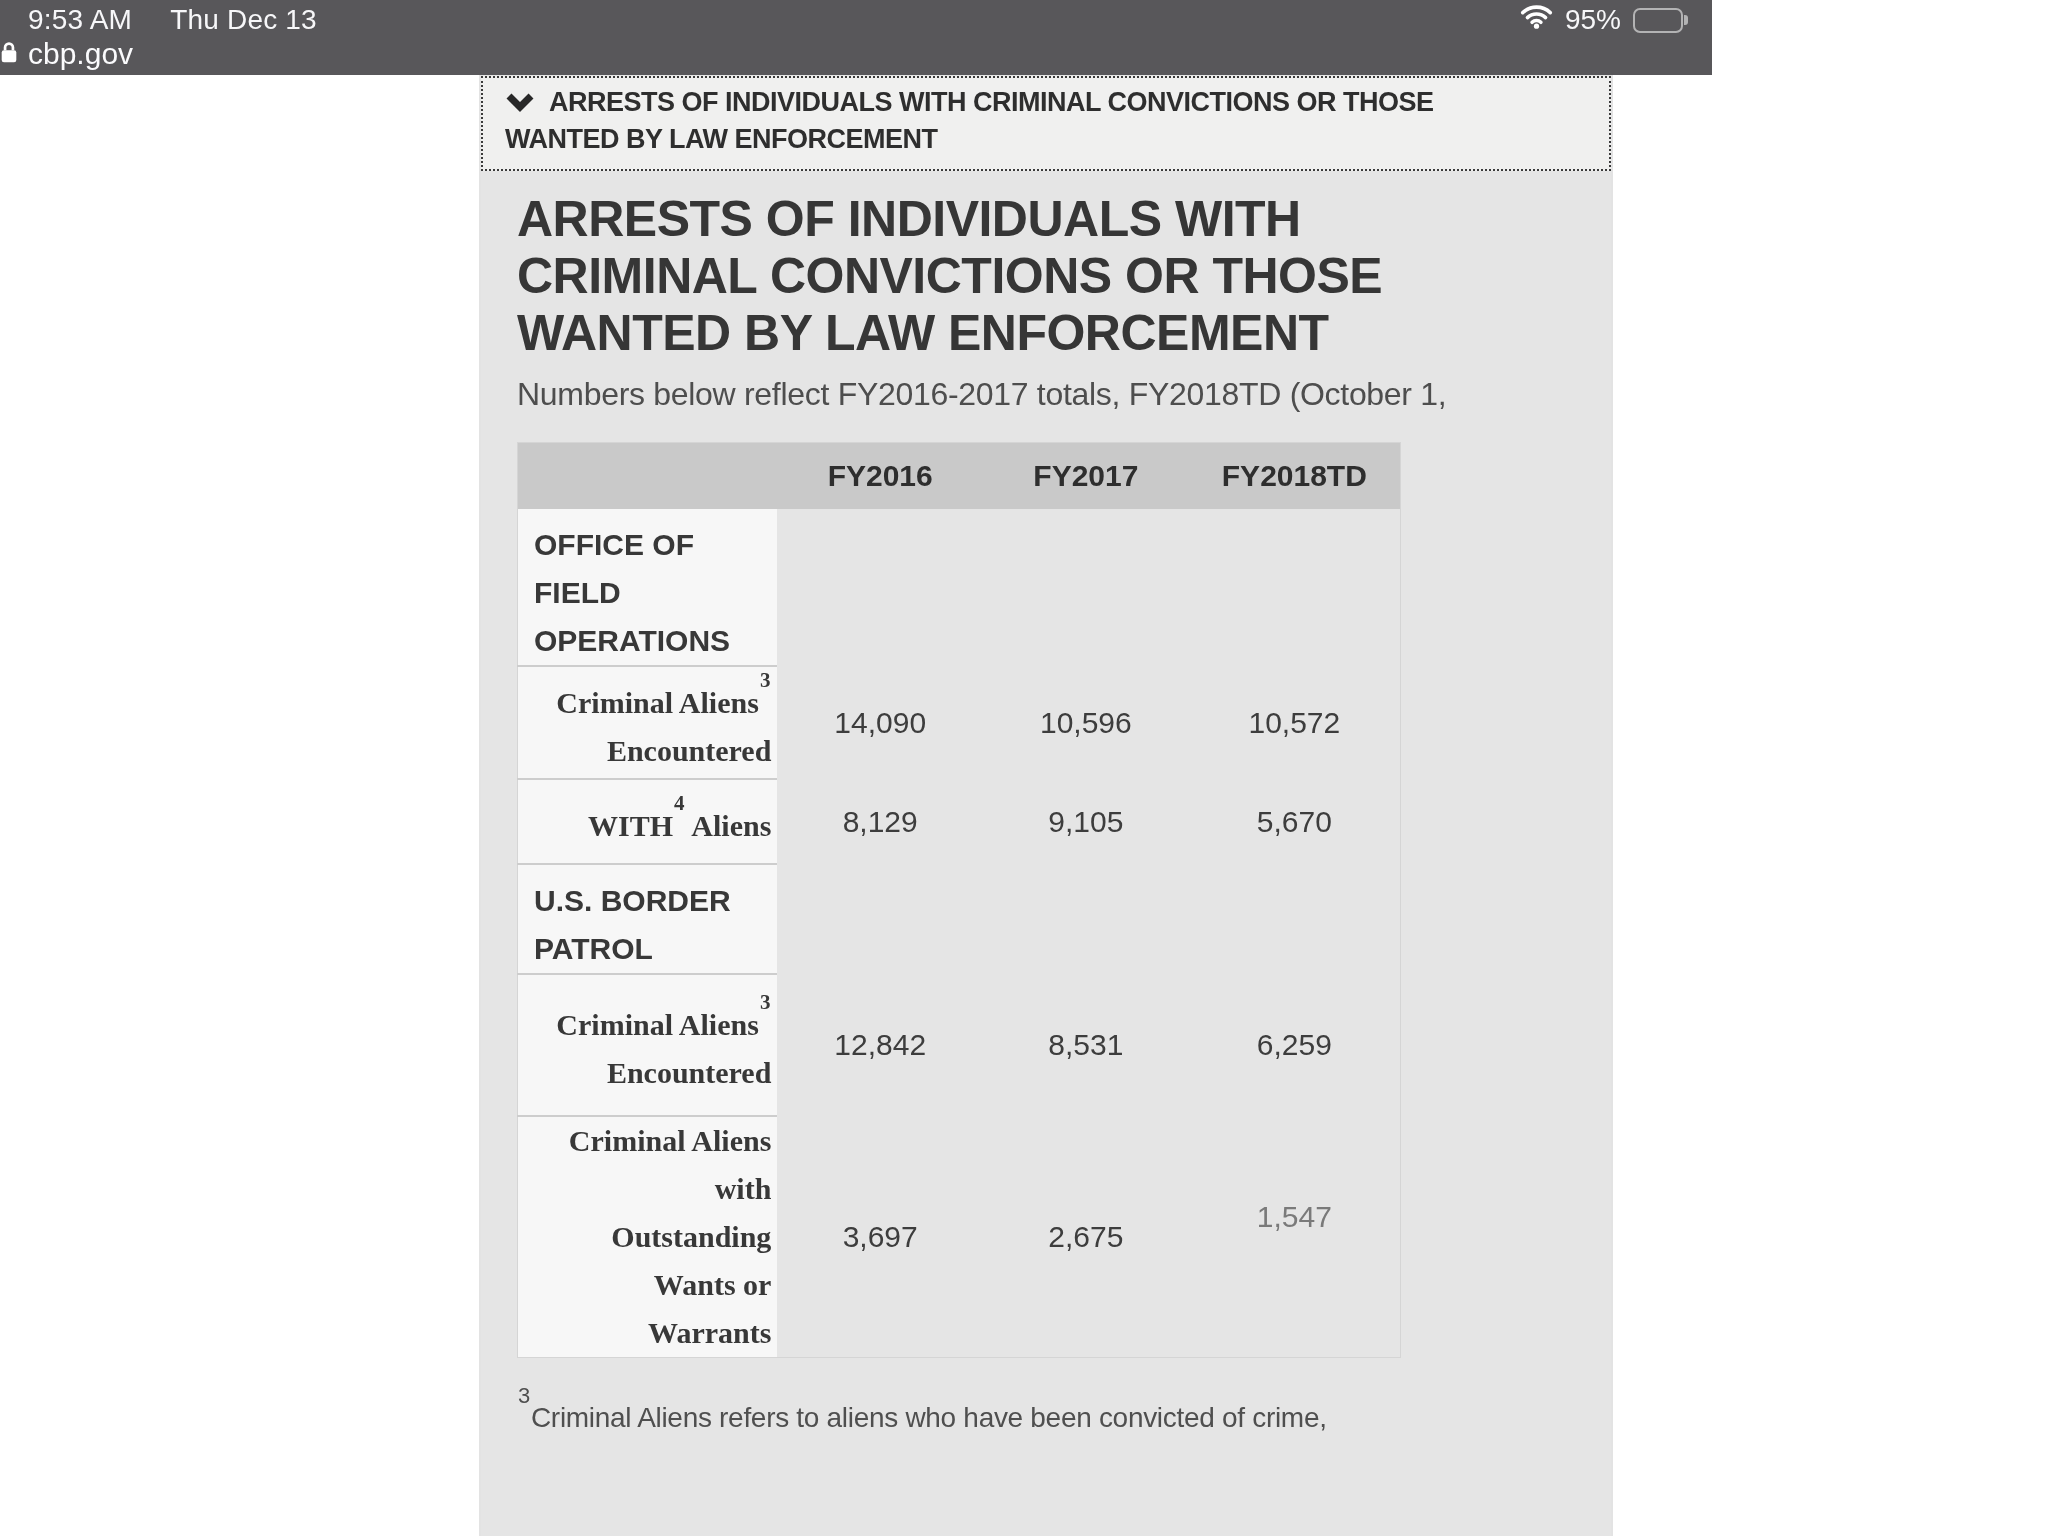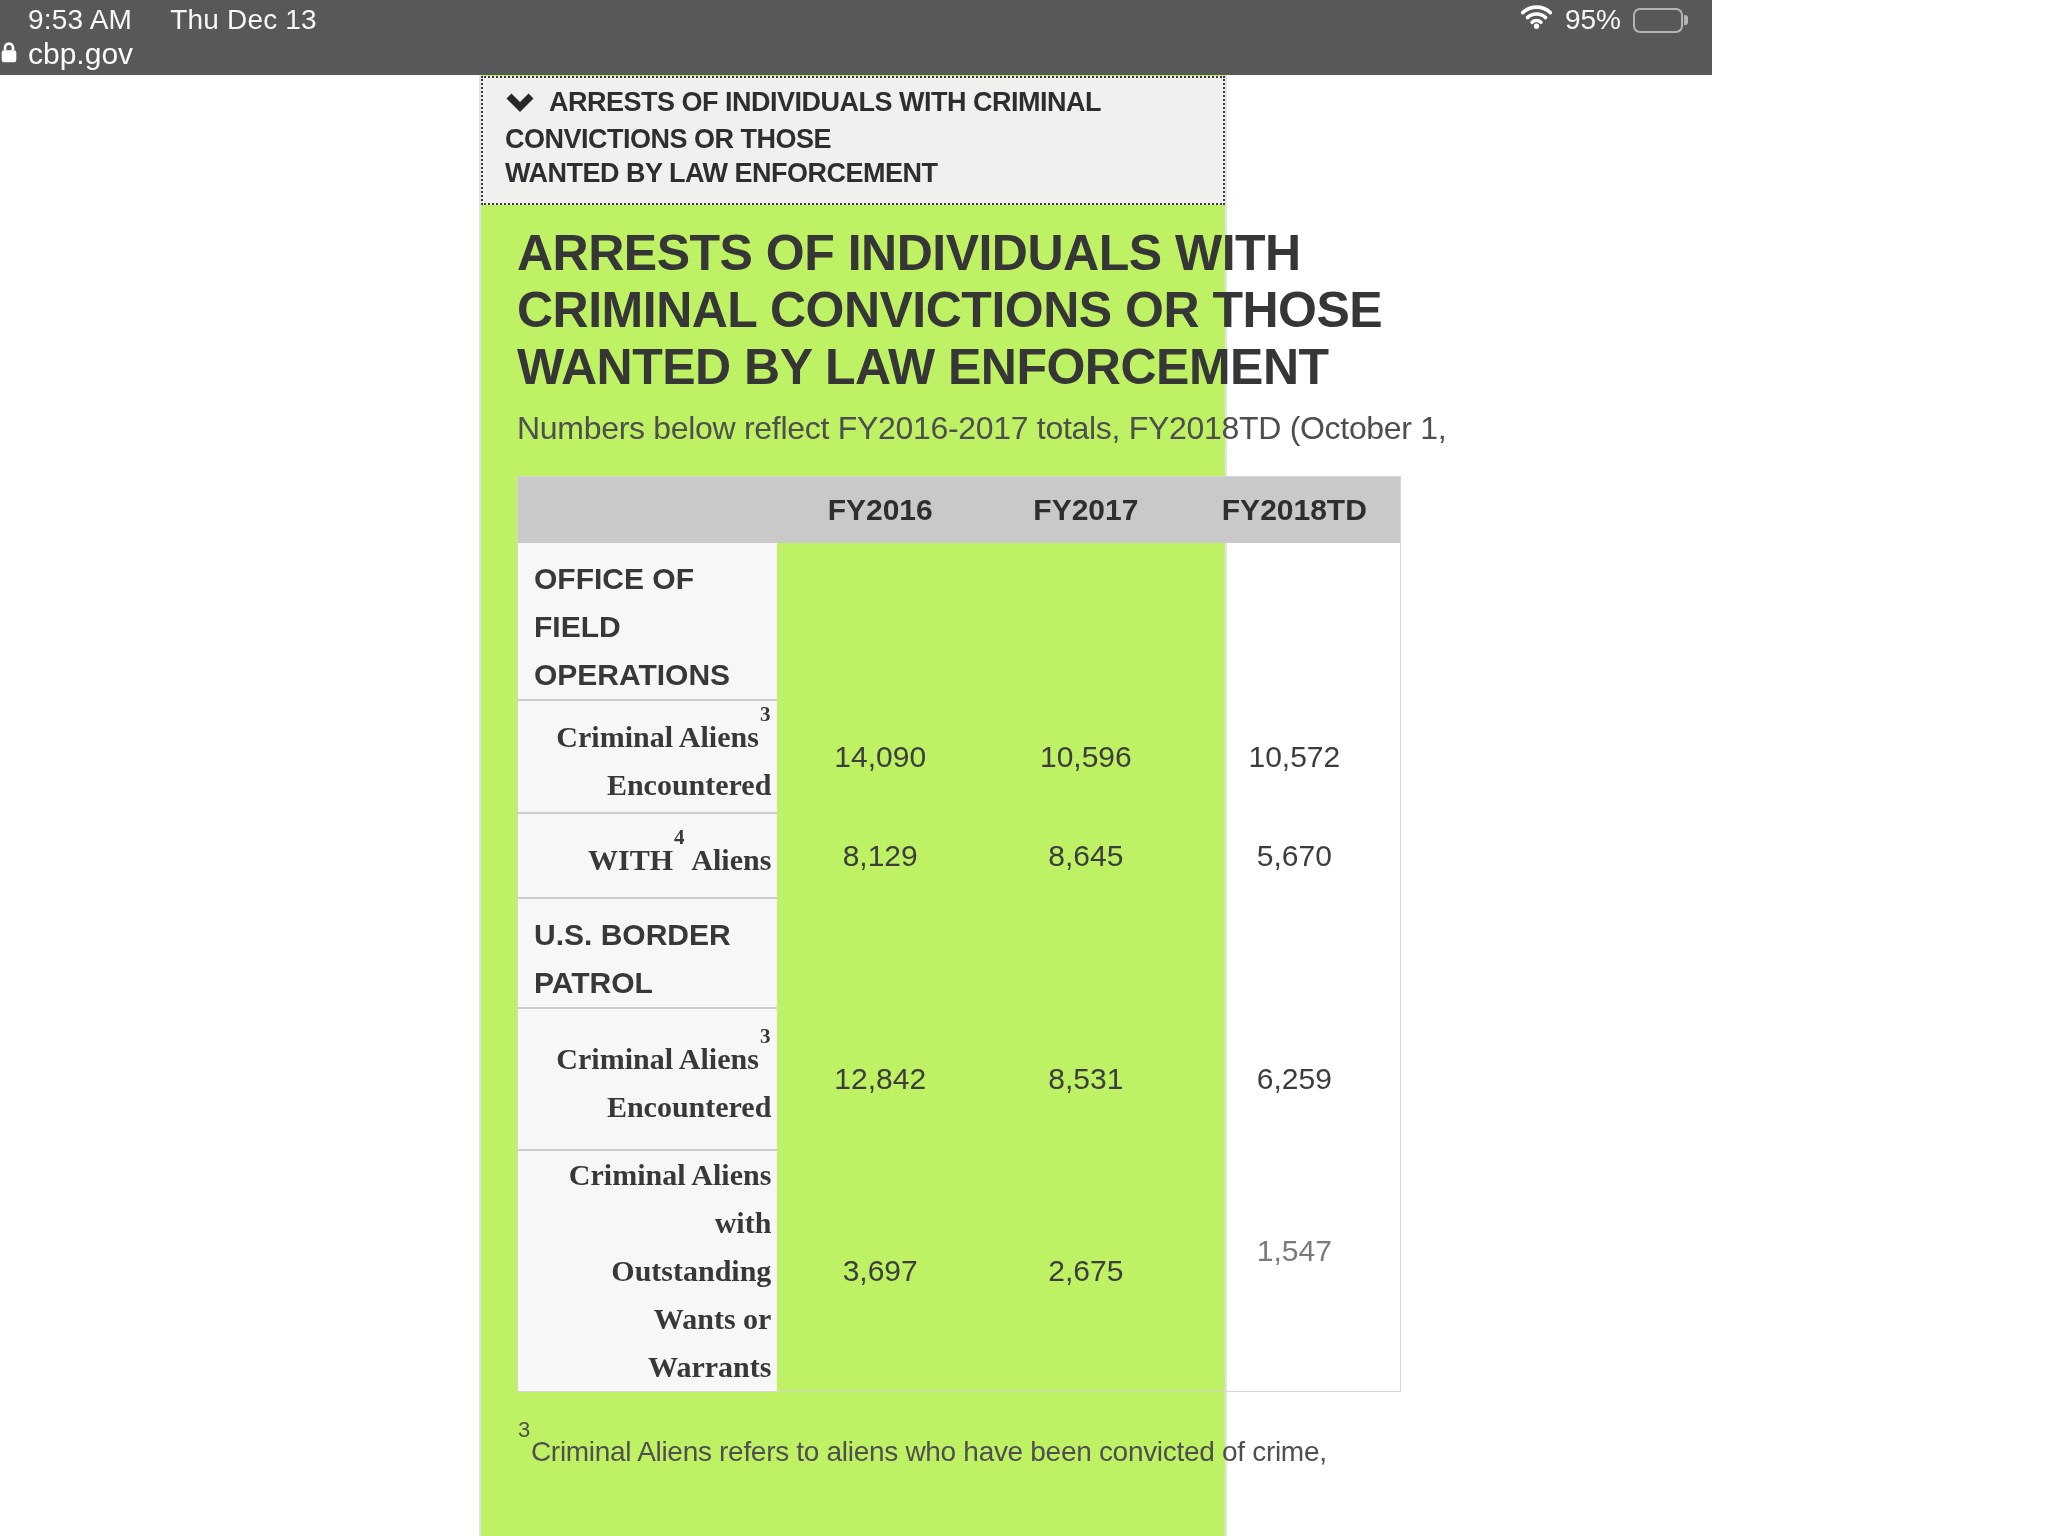--- a/index.html
+++ b/index.html
@@ -15,21 +15,21 @@
   .url-row{position:absolute;left:0;top:32px;width:100%;height:43px;display:flex;
            justify-content:flex-start;align-items:center;gap:10px;color:#FBFBFD;font-size:30px;}
   .battery{display:flex;align-items:center;}
   .battery-body{width:50px;height:25px;border:2px solid rgba(255,255,255,0.55);border-radius:7px;
                 padding:2px;box-sizing:border-box;}
   .battery-fill{height:100%;width:95%;background:#ffffff;border-radius:3px;}
   .battery-tip{width:4px;height:10px;background:rgba(255,255,255,0.55);
                border-radius:0 3px 3px 0;margin-left:1px;}
 
   
-  .page{position:absolute;top:75px;left:479px;width:748px;height:1461px;background:#bef264;
+  .page{position:absolute;top:75px;left:479px;width:1134px;height:1461px;background:#e5e5e5;
         border-left:2px solid #E3E3E3;border-right:2px solid #E3E3E3;box-sizing:border-box;}
 
   .accordion{margin-top:1px;border:2px dotted #3A3A3A;background:#F0F0EF;
              padding:7px 16px 13px 22px;cursor:pointer;}
   .acc-text{font-size:27px;font-weight:bold;color:#2E2E2E;line-height:34px;
             letter-spacing:-0.5px;}
   .chev{display:inline-block;vertical-align:-3px;margin-right:14px;}
 
   .inner{padding:0 22px 0 36px;}
 
@@ -155,21 +155,21 @@
             </th>
             <td><span>14,090</span></td>
             <td><span>10,596</span></td>
             <td><span>10,572</span></td>
           </tr>
           <tr class="r3">
             <th class="item">
               <div><span>WITH</span><sup class="sup">4</sup><span> Aliens</span></div>
             </th>
             <td><span>8,129</span></td>
-            <td><span>8,645</span></td>
+            <td><span>9,105</span></td>
             <td><span>5,670</span></td>
           </tr>
           <tr class="r4">
             <th class="sec">
               <div>U.S. BORDER</div>
               <div>PATROL</div>
             </th>
             <td><span></span></td>
             <td><span></span></td>
             <td><span></span></td>

